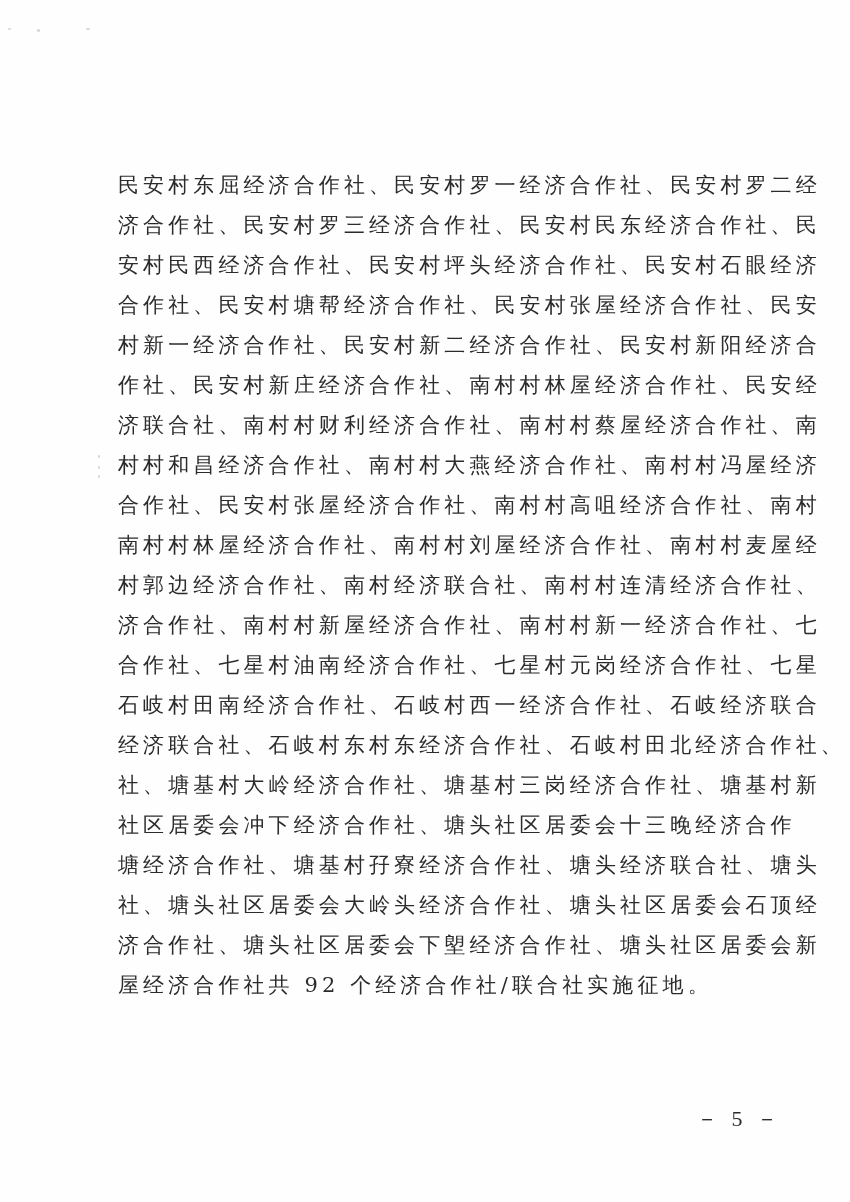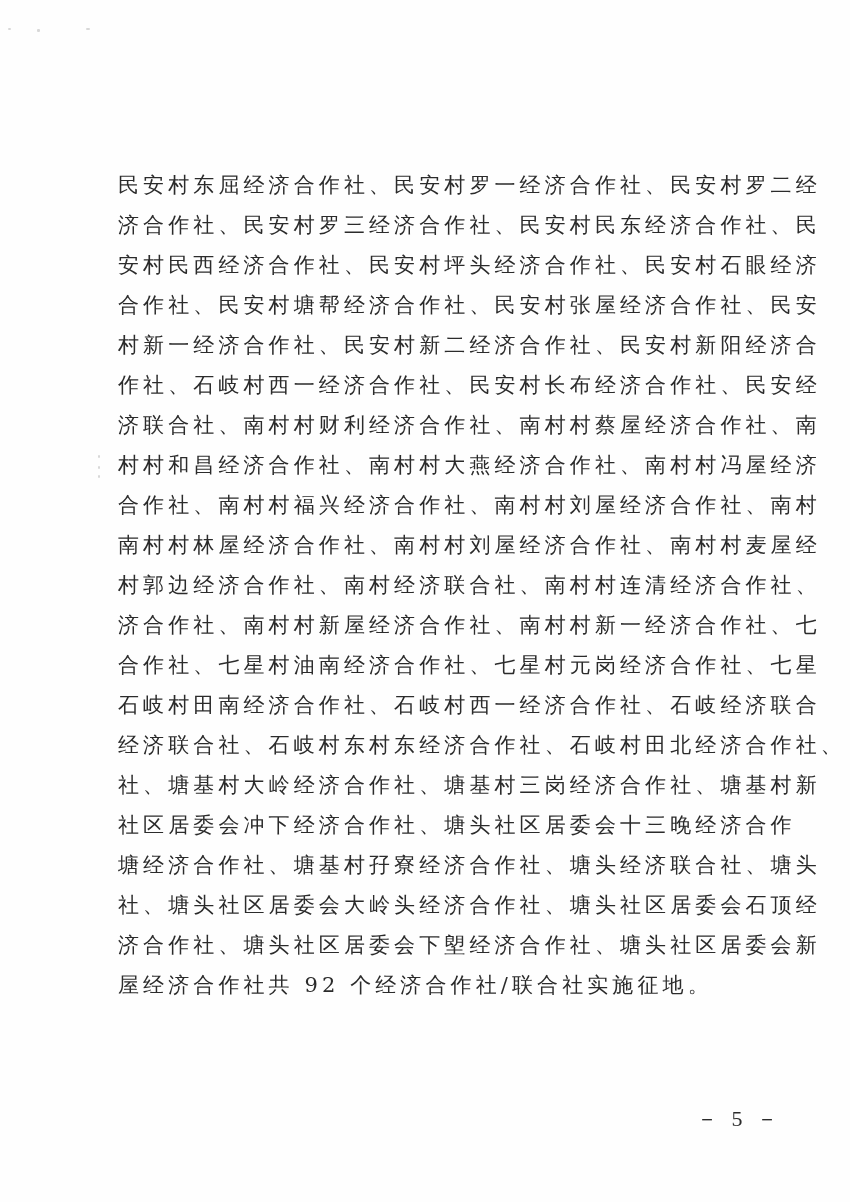--- a/index.html
+++ b/index.html
@@ -63,24 +63,24 @@
   <div class="scan-mark" style="left:98px;top:455px;width:2px;height:3px;"></div>
   <div class="scan-mark" style="left:98px;top:466px;width:2px;height:3px;"></div>
   <div class="scan-mark" style="left:98px;top:475px;width:2px;height:3px;"></div>
 
   <div class="body-text">
     <div class="line">民安村东屈经济合作社、民安村罗一经济合作社、民安村罗二经</div>
     <div class="line">济合作社、民安村罗三经济合作社、民安村民东经济合作社、民</div>
     <div class="line">安村民西经济合作社、民安村坪头经济合作社、民安村石眼经济</div>
     <div class="line">合作社、民安村塘帮经济合作社、民安村张屋经济合作社、民安</div>
     <div class="line">村新一经济合作社、民安村新二经济合作社、民安村新阳经济合</div>
-    <div class="line">作社、石岐村西一经济合作社、民安村长布经济合作社、民安经</div>
+    <div class="line">作社、民安村新庄经济合作社、南村村林屋经济合作社、民安经</div>
     <div class="line">济联合社、南村村财利经济合作社、南村村蔡屋经济合作社、南</div>
     <div class="line">村村和昌经济合作社、南村村大燕经济合作社、南村村冯屋经济</div>
-    <div class="line">合作社、南村村福兴经济合作社、南村村刘屋经济合作社、南村</div>
+    <div class="line">合作社、民安村张屋经济合作社、南村村高咀经济合作社、南村</div>
     <div class="line">南村村林屋经济合作社、南村村刘屋经济合作社、南村村麦屋经</div>
     <div class="line">村郭边经济合作社、南村经济联合社、南村村连清经济合作社、</div>
     <div class="line">济合作社、南村村新屋经济合作社、南村村新一经济合作社、七</div>
     <div class="line">合作社、七星村油南经济合作社、七星村元岗经济合作社、七星</div>
     <div class="line">石岐村田南经济合作社、石岐村西一经济合作社、石岐经济联合</div>
     <div class="line">经济联合社、石岐村东村东经济合作社、石岐村田北经济合作社、</div>
     <div class="line">社、塘基村大岭经济合作社、塘基村三岗经济合作社、塘基村新</div>
     <div class="line">社区居委会冲下经济合作社、塘头社区居委会十三晚经济合作</div>
     <div class="line">塘经济合作社、塘基村孖寮经济合作社、塘头经济联合社、塘头</div>
     <div class="line">社、塘头社区居委会大岭头经济合作社、塘头社区居委会石顶经</div>

